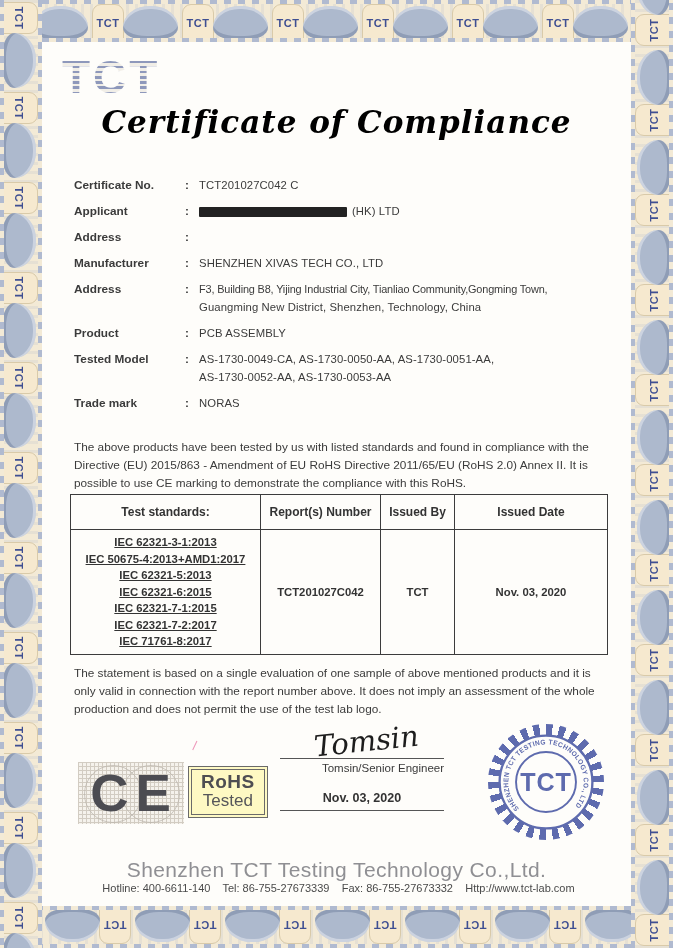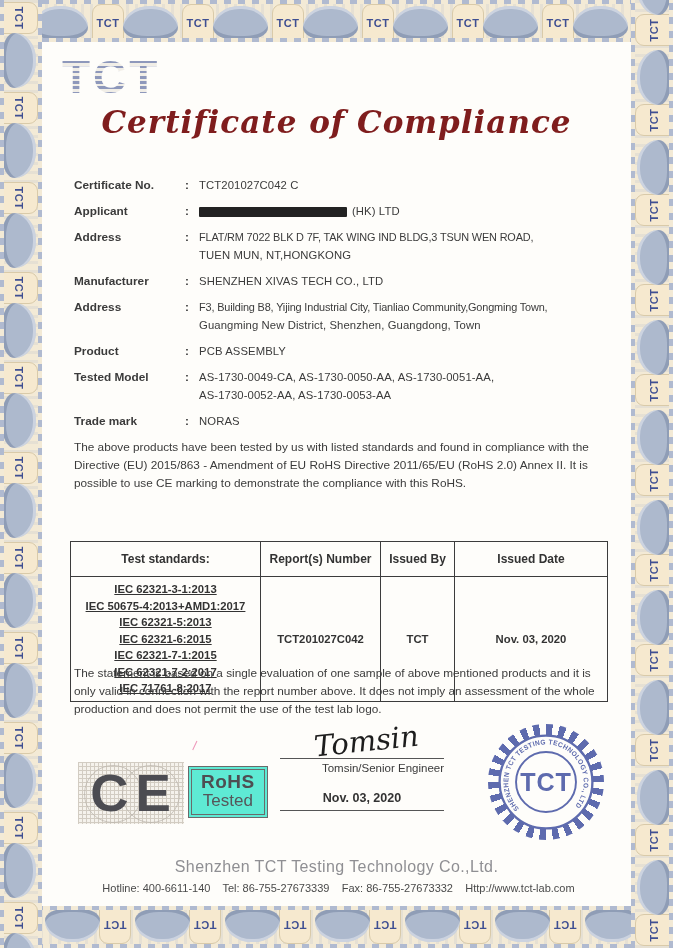--- a/index.html
+++ b/index.html
@@ -25,73 +25,73 @@
     box-shadow:inset 0 3px 0 rgba(255,255,255,.38),inset 0 -4px 0 rgba(90,105,140,.35);}
 
   
   .content{position:absolute;left:42px;top:42px;width:589px;height:864px;background:#fefdfa;}
 
   .logo{position:absolute;left:20px;top:8px;font-weight:bold;font-size:46px;letter-spacing:3px;
     font-family:"Liberation Sans",sans-serif;
     background:repeating-linear-gradient(180deg,#8e98bb 0 2.6px,#f1eee7 2.6px 5.2px);
     -webkit-background-clip:text;background-clip:text;color:transparent;-webkit-text-fill-color:transparent;}
   .title{position:absolute;left:0;right:0;top:62px;text-align:center;font-family:"DejaVu Serif",serif;
-    font-style:italic;font-weight:bold;font-size:31px;color:#7f1d1d;letter-spacing:1px;}
+    font-style:italic;font-weight:bold;font-size:31px;color:#000000;letter-spacing:1px;}
 
   
   .info{position:absolute;left:32px;top:134px;width:527px;color:#3b3b3b;}
   .irow{display:flex;margin-bottom:8px;line-height:18px;}
   .il{flex:0 0 111px;font-weight:bold;font-size:11.8px;}
   .ic{flex:0 0 14px;font-weight:bold;font-size:11.8px;}
   .ivwrap{flex:1;}
   .iv{font-size:11.3px;letter-spacing:.1px;}
   .iv.long{font-size:10.9px;letter-spacing:-.15px;}
   .redacted{display:inline-block;width:148px;height:10px;background:#222;border-radius:1px;
     vertical-align:middle;margin-right:5px;}
 
   .para{position:absolute;left:32px;width:527px;font-size:11.8px;line-height:18px;color:#3b3b3b;}
   .para1{top:396px;}
   .para2{top:622px;}
 
   
-  table.std{position:absolute;left:28px;top:452px;width:537px;border-collapse:collapse;table-layout:fixed;margin-top:47px;}
+  table.std{position:absolute;left:28px;top:452px;width:537px;border-collapse:collapse;table-layout:fixed;}
   table.std th,table.std td{border:1.5px solid #3c3c3c;color:#333;text-align:center;vertical-align:middle;}
   table.std th{font-size:12px;font-weight:bold;height:32px;}
   table.std col.c1{width:190px}table.std col.c2{width:120px}table.std col.c3{width:74px}table.std col.c4{width:153px}
   table.std td{font-weight:bold;font-size:11.3px;padding:4px 2px;}
   .stdline{line-height:16.5px;font-weight:bold;font-size:11.3px;color:#333;text-decoration:underline;}
 
   
   .ce{position:absolute;left:36px;top:720px;width:106px;height:62px;background-color:#f5f2ec;
     background-image:repeating-linear-gradient(#d2ccc2 0 1px,rgba(0,0,0,0) 1px 4px),
                      repeating-linear-gradient(90deg,#d2ccc2 0 1px,rgba(0,0,0,0) 1px 4px);
     display:flex;align-items:center;justify-content:center;}
   .ce-circle{position:absolute;width:56px;height:56px;border:1px solid #b9b4ab;border-radius:50%;top:3px;opacity:.7;}
   .ce-c1{left:6px}.ce-c2{left:44px}
   .ce-text{position:relative;font-weight:bold;font-size:52px;color:#4c4c52;letter-spacing:7px;
     transform:scaleX(1.02);margin-left:6px;}
 
-  .rohs{position:absolute;left:146px;top:724px;border:1.5px solid #6a6a6a;padding:2px;background:#5eead4;}
+  .rohs{position:absolute;left:146px;top:724px;border:1.5px solid #6a6a6a;padding:2px;background:#fef9c3;}
   .rohs-inner{border:1.5px solid #6a6a6a;padding:1px 9px 3px;text-align:center;}
   .rohs-top{font-weight:bold;font-size:19px;color:#4e4e52;letter-spacing:.5px;}
   .rohs-bottom{font-size:17px;color:#56565a;margin-top:-2px;}
 
   .sigblock{position:absolute;left:238px;top:682px;width:164px;text-align:center;color:#333;}
   .handwritten{font-family:"DejaVu Serif",serif;font-style:italic;font-size:29px;color:#1d1d1d;
     transform:rotate(-6deg);display:inline-block;margin-left:8px;}
   .sigrule{border-top:1.5px solid #555;margin-top:0px;}
   .signame{font-size:11.5px;margin-top:3px;color:#3a3a3a;text-align:right;}
   .sigdate{font-weight:bold;font-size:12.5px;margin-top:17px;color:#333;}
   .sigrule2{border-top:1.5px solid #555;margin-top:5px;}
 
   .seal{position:absolute;left:446px;top:682px;width:116px;height:116px;border-radius:50%;
     background:repeating-conic-gradient(#5e6bae 0deg 6.9deg,rgba(0,0,0,0) 6.9deg 13.85deg);}
   .seal svg{position:absolute;inset:0;}
 
-  .footer-company{position:absolute;left:0;right:0;top:816px;text-align:center;font-size:16px;
+  .footer-company{position:absolute;left:0;right:0;top:816px;text-align:center;font-size:21px;
     color:#8f8f93;letter-spacing:.4px;}
   .footer-contacts{position:absolute;left:4px;right:0;top:840px;text-align:center;font-size:11px;
     color:#4a4a4a;white-space:pre;}
 
   
   .pink-mark{position:absolute;left:152px;top:700px;width:7px;height:10px;
     border-left:1.5px solid #e87aa8;transform:rotate(25deg);opacity:.8;}
 </style>
 </head>
 <body>
@@ -351,38 +351,34 @@
       <div class="irow">
         <div class="il">Applicant</div>
         <div class="ic">:</div>
         <div class="ivwrap">
             <div class="iv"><span class="redacted"></span><span>(HK) LTD</span></div>
           </div>
       </div>
       <div class="irow">
         <div class="il">Address</div>
         <div class="ic">:</div>
-        <div class="ivwrap">
-          <div class="iv long">FLAT/RM 7022 BLK D 7F, TAK WING IND BLDG,3 TSUN WEN ROAD,</div>
-          <div class="iv">TUEN MUN, NT,HONGKONG</div>
-        </div>
       </div>
       <div class="irow">
         <div class="il">Manufacturer</div>
         <div class="ic">:</div>
         <div class="ivwrap">
             <div class="iv">SHENZHEN XIVAS TECH CO., LTD</div>
           </div>
       </div>
       <div class="irow">
         <div class="il">Address</div>
         <div class="ic">:</div>
         <div class="ivwrap">
           <div class="iv long">F3, Building B8, Yijing Industrial City, Tianliao Community,Gongming Town,</div>
-          <div class="iv">Guangming New District, Shenzhen, Guangdong, Town</div>
+          <div class="iv">Guangming New District, Shenzhen, Technology, China</div>
         </div>
       </div>
       <div class="irow">
         <div class="il">Product</div>
         <div class="ic">:</div>
         <div class="ivwrap">
             <div class="iv">PCB ASSEMBLY</div>
           </div>
       </div>
       <div class="irow">

